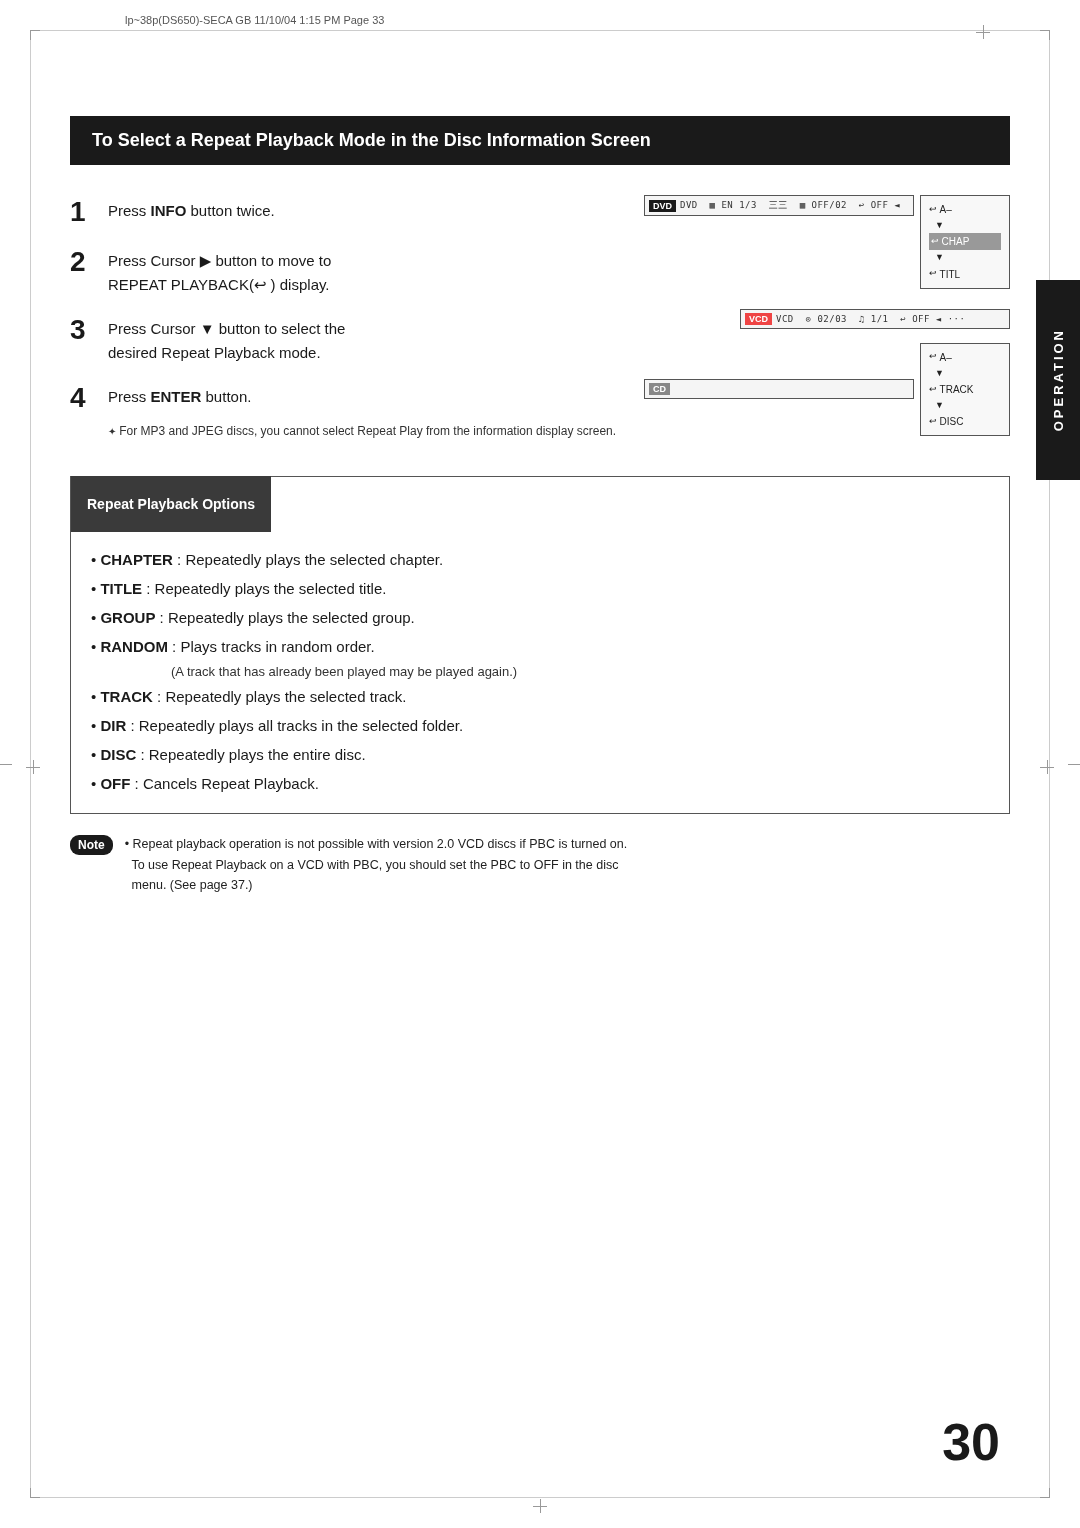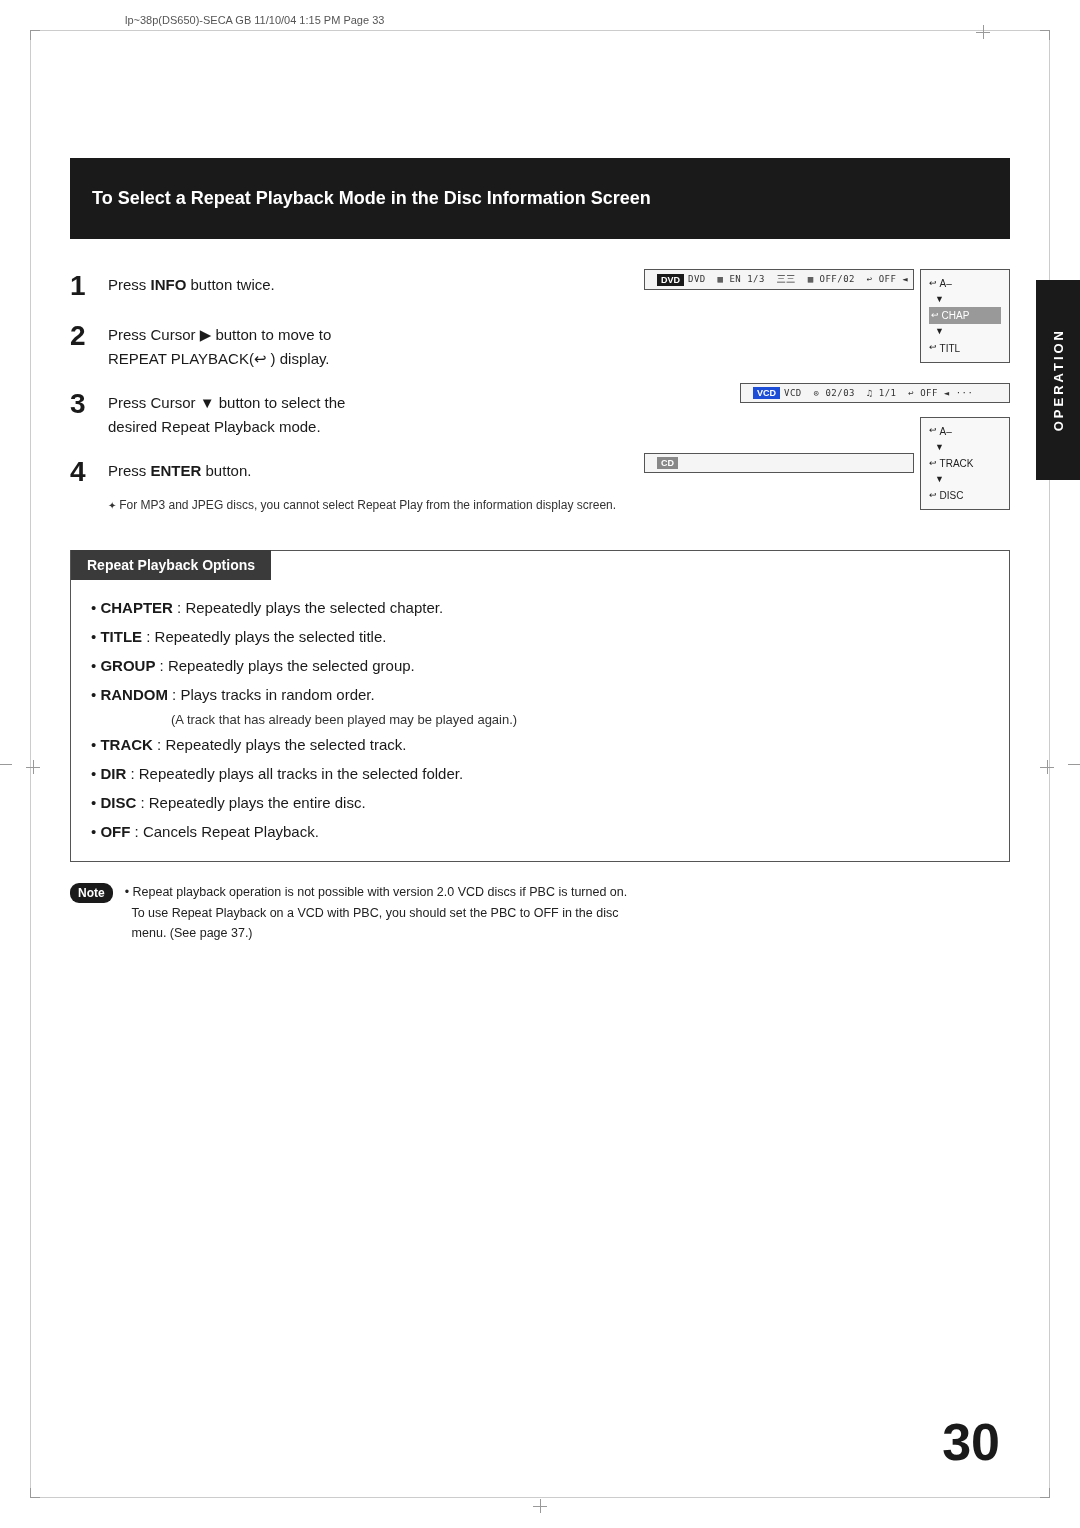--- a/index.html
+++ b/index.html
@@ -92,25 +92,25 @@
       text-orientation: mixed;
       transform: rotate(180deg);
       font-family: Arial, sans-serif;
     }
 
     
     .title-box {
       border: 2px solid #1a1a1a;
       background: #1a1a1a;
       color: white;
-      padding: 28px 20px;
+      padding: 12px 20px;
       font-size: 18px;
       font-weight: bold;
       margin-bottom: 30px;
-      margin-top: 78px;
+      margin-top: 36px;
     }
 
     
     .steps-section {
       display: flex;
       gap: 30px;
       margin-bottom: 20px;
     }
 
     .steps-left {
@@ -162,38 +162,38 @@
       content: '✦ ';
       font-size: 10px;
     }
 
     
     .display-panel {
       border: 1px solid #555;
       background: #f5f5f5;
       font-size: 10px;
       font-family: monospace;
-      padding: 3px 12px;
+      padding: 3px 4px;
       display: flex;
       align-items: center;
       gap: 4px;
       white-space: nowrap;
       width: 270px;
     }
 
     .panel-label {
       background: #1a1a1a;
       color: white;
       font-size: 9px;
       font-weight: bold;
       padding: 1px 4px;
       font-family: Arial;
     }
     .panel-label.vcd-label {
-      background: #1d4ed8;
+      background: #ef4444;
       text-align: center;
     }
     .panel-label.cd-label {
       background: #888;
     }
 
     .panel-content {
       font-size: 9px;
       color: #333;
       letter-spacing: 0.5px;
@@ -234,21 +234,21 @@
       padding: 0;
       margin-top: 10px;
       margin-bottom: 20px;
     }
 
     .options-header {
       background: #3a3a3a;
       color: white;
       font-size: 14px;
       font-weight: bold;
-      padding: 7px 16px;
+      padding: 20px 16px;
       display: inline-block;
       margin-top: -1px;
     }
 
     .options-content {
       padding: 14px 20px 14px 20px;
     }
 
     .option-item {
       font-size: 15px;

